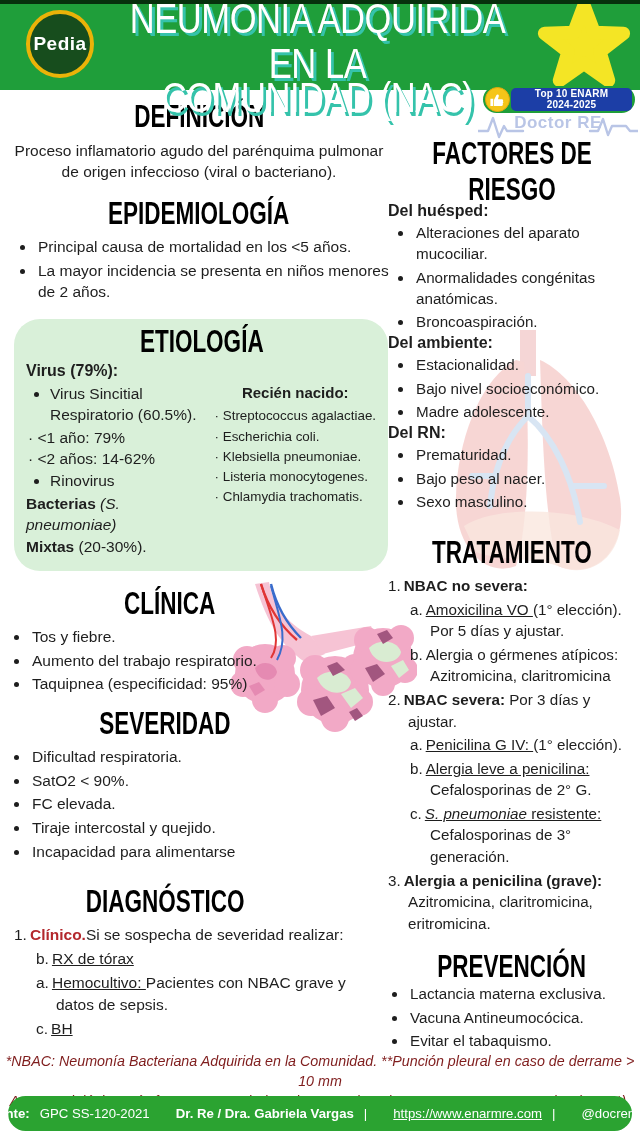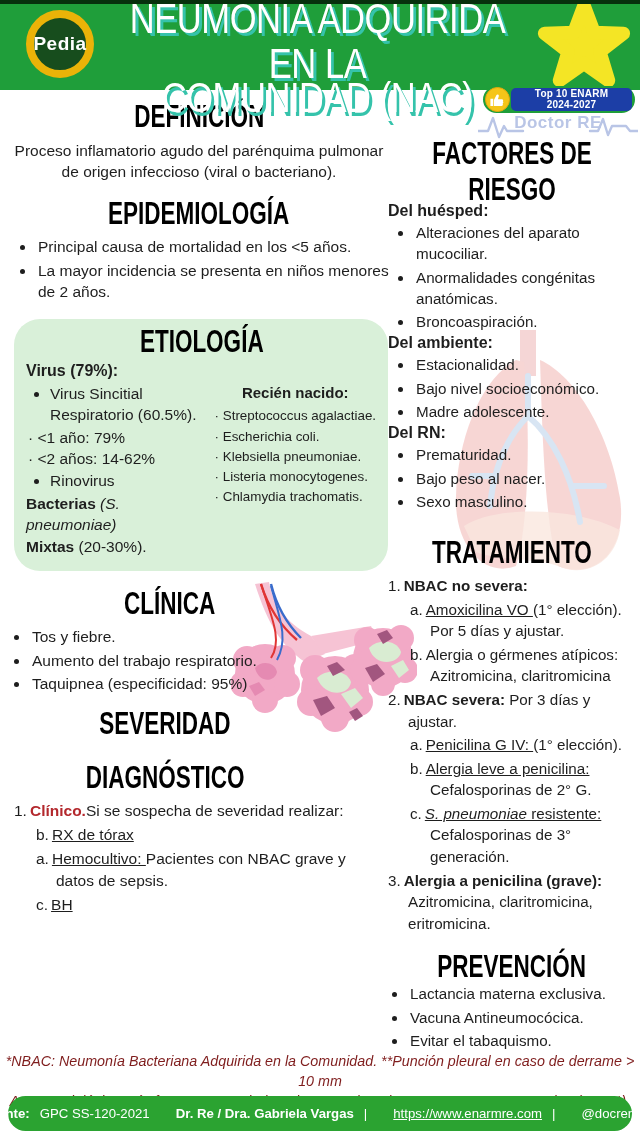--- a/index.html
+++ b/index.html
@@ -8,21 +8,21 @@
   #page {
     position: relative; width: 640px; height: 1138px;
     background: #ffffff; overflow: hidden;
   }
 
   
   .topstrip { position:absolute; top:0; left:0; right:0; height:4px; background:#07300d; z-index:5;}
   .banner { position:absolute; top:0; left:0; right:0; height:90px; background:#1f9e3a; z-index:4; }
   .logo-circle {
     position:absolute; left:26px; top:10px; width:68px; height:68px;
-    background:#174d1d; border:8px solid #eab308; border-radius:50%;
+    background:#174d1d; border:4px solid #eab308; border-radius:50%;
     display:flex; align-items:center; justify-content:center;
   }
   .logo-circle span { color:#fff; font-size:19px; font-weight:bold; letter-spacing:.5px; }
   .banner-title {
     position:absolute; left:95px; right:100px; top:3px; text-align:center;
     color:#fff; font-weight:normal; line-height:1.06;
   }
   .banner-title .tline { display:block; font-size:36px;
     transform: scale(.96,1.18); transform-origin:center;
     text-shadow: 3px 3px 0 #35c3ab; letter-spacing:-.5px; }
@@ -122,21 +122,21 @@
   <div class="topstrip"></div>
 
   <div class="badge">
     <div class="badge-thumb">
       <svg width="17" height="17" viewBox="0 0 24 24">
         <path d="M3 21 h-1 v-10 h4 v10 z M7 21 h10.5 c1.8 0 2.8-1.8 1.8-3 c1.2-.8 1.2-2.6.2-3.4 c1-1 .6-3-1.4-3 h-5.5 l1.3-4.6 c.5-1.9-2.4-3-3.3-1.2 l-3.6 6.8 v8.4 z" fill="#fff"></path>
       </svg>
     </div>
     <div class="badge-box">
       <span>Top 10 ENARM</span>
-      <span>2024-2027</span>
+      <span>2024-2025</span>
     </div>
   </div>
 
   <div class="watermark">
     <svg width="160" height="38" viewBox="0 0 160 38">
       <path d="M0 29 h10 l5 -13 l6 19 l5 -11 l3 5 h16 M112 29 h8 l5 -12 l5 16 l4 -9 h14 l4 5 h8" fill="none" stroke="#b9c5e6" stroke-width="2.4" stroke-linejoin="round" stroke-linecap="round"></path>
     </svg>
     <span class="wm-text">Doctor RE</span>
   </div>
 
@@ -240,20 +240,27 @@
       <div class="h" style="margin-top:18px"><span>CLÍNICA</span></div>
       <ul class="bullets" style="margin-left:30px">
         <li>Tos y fiebre.</li>
         <li>Aumento del trabajo respiratorio.</li>
         <li>Taquipnea (especificidad: 95%)</li>
       </ul>
     </div>
 
     <div class="narrow2">
       <div class="h" style="margin-top:14px"><span>SEVERIDAD</span></div>
+      <ul class="bullets" style="margin-left:30px">
+        <li>Dificultad respiratoria.</li>
+        <li>SatO2 &lt; 90%.</li>
+        <li>FC elevada.</li>
+        <li>Tiraje intercostal y quejido.</li>
+        <li>Incapacidad para alimentarse</li>
+      </ul>
     </div>
 
     <div class="narrow2">
       <div class="h" style="margin-top:25px; margin-bottom:8px"><span>DIAGNÓSTICO</span></div>
       <div style="margin-left:14px; width:352px">
         <div class="hang"><span class="mk">1.</span><span class="red">Clínico.</span><span>Si se sospecha de severidad realizar:</span></div>
         <div class="sub"><span class="mk">b.</span><span class="u">RX de tórax</span></div>
         <div class="sub"><span class="mk">a.</span><span class="u">Hemocultivo: </span><span>Pacientes con NBAC grave y datos de sepsis.</span></div>
         <div class="sub"><span class="mk">c.</span><span class="u">BH</span></div>
       </div>

